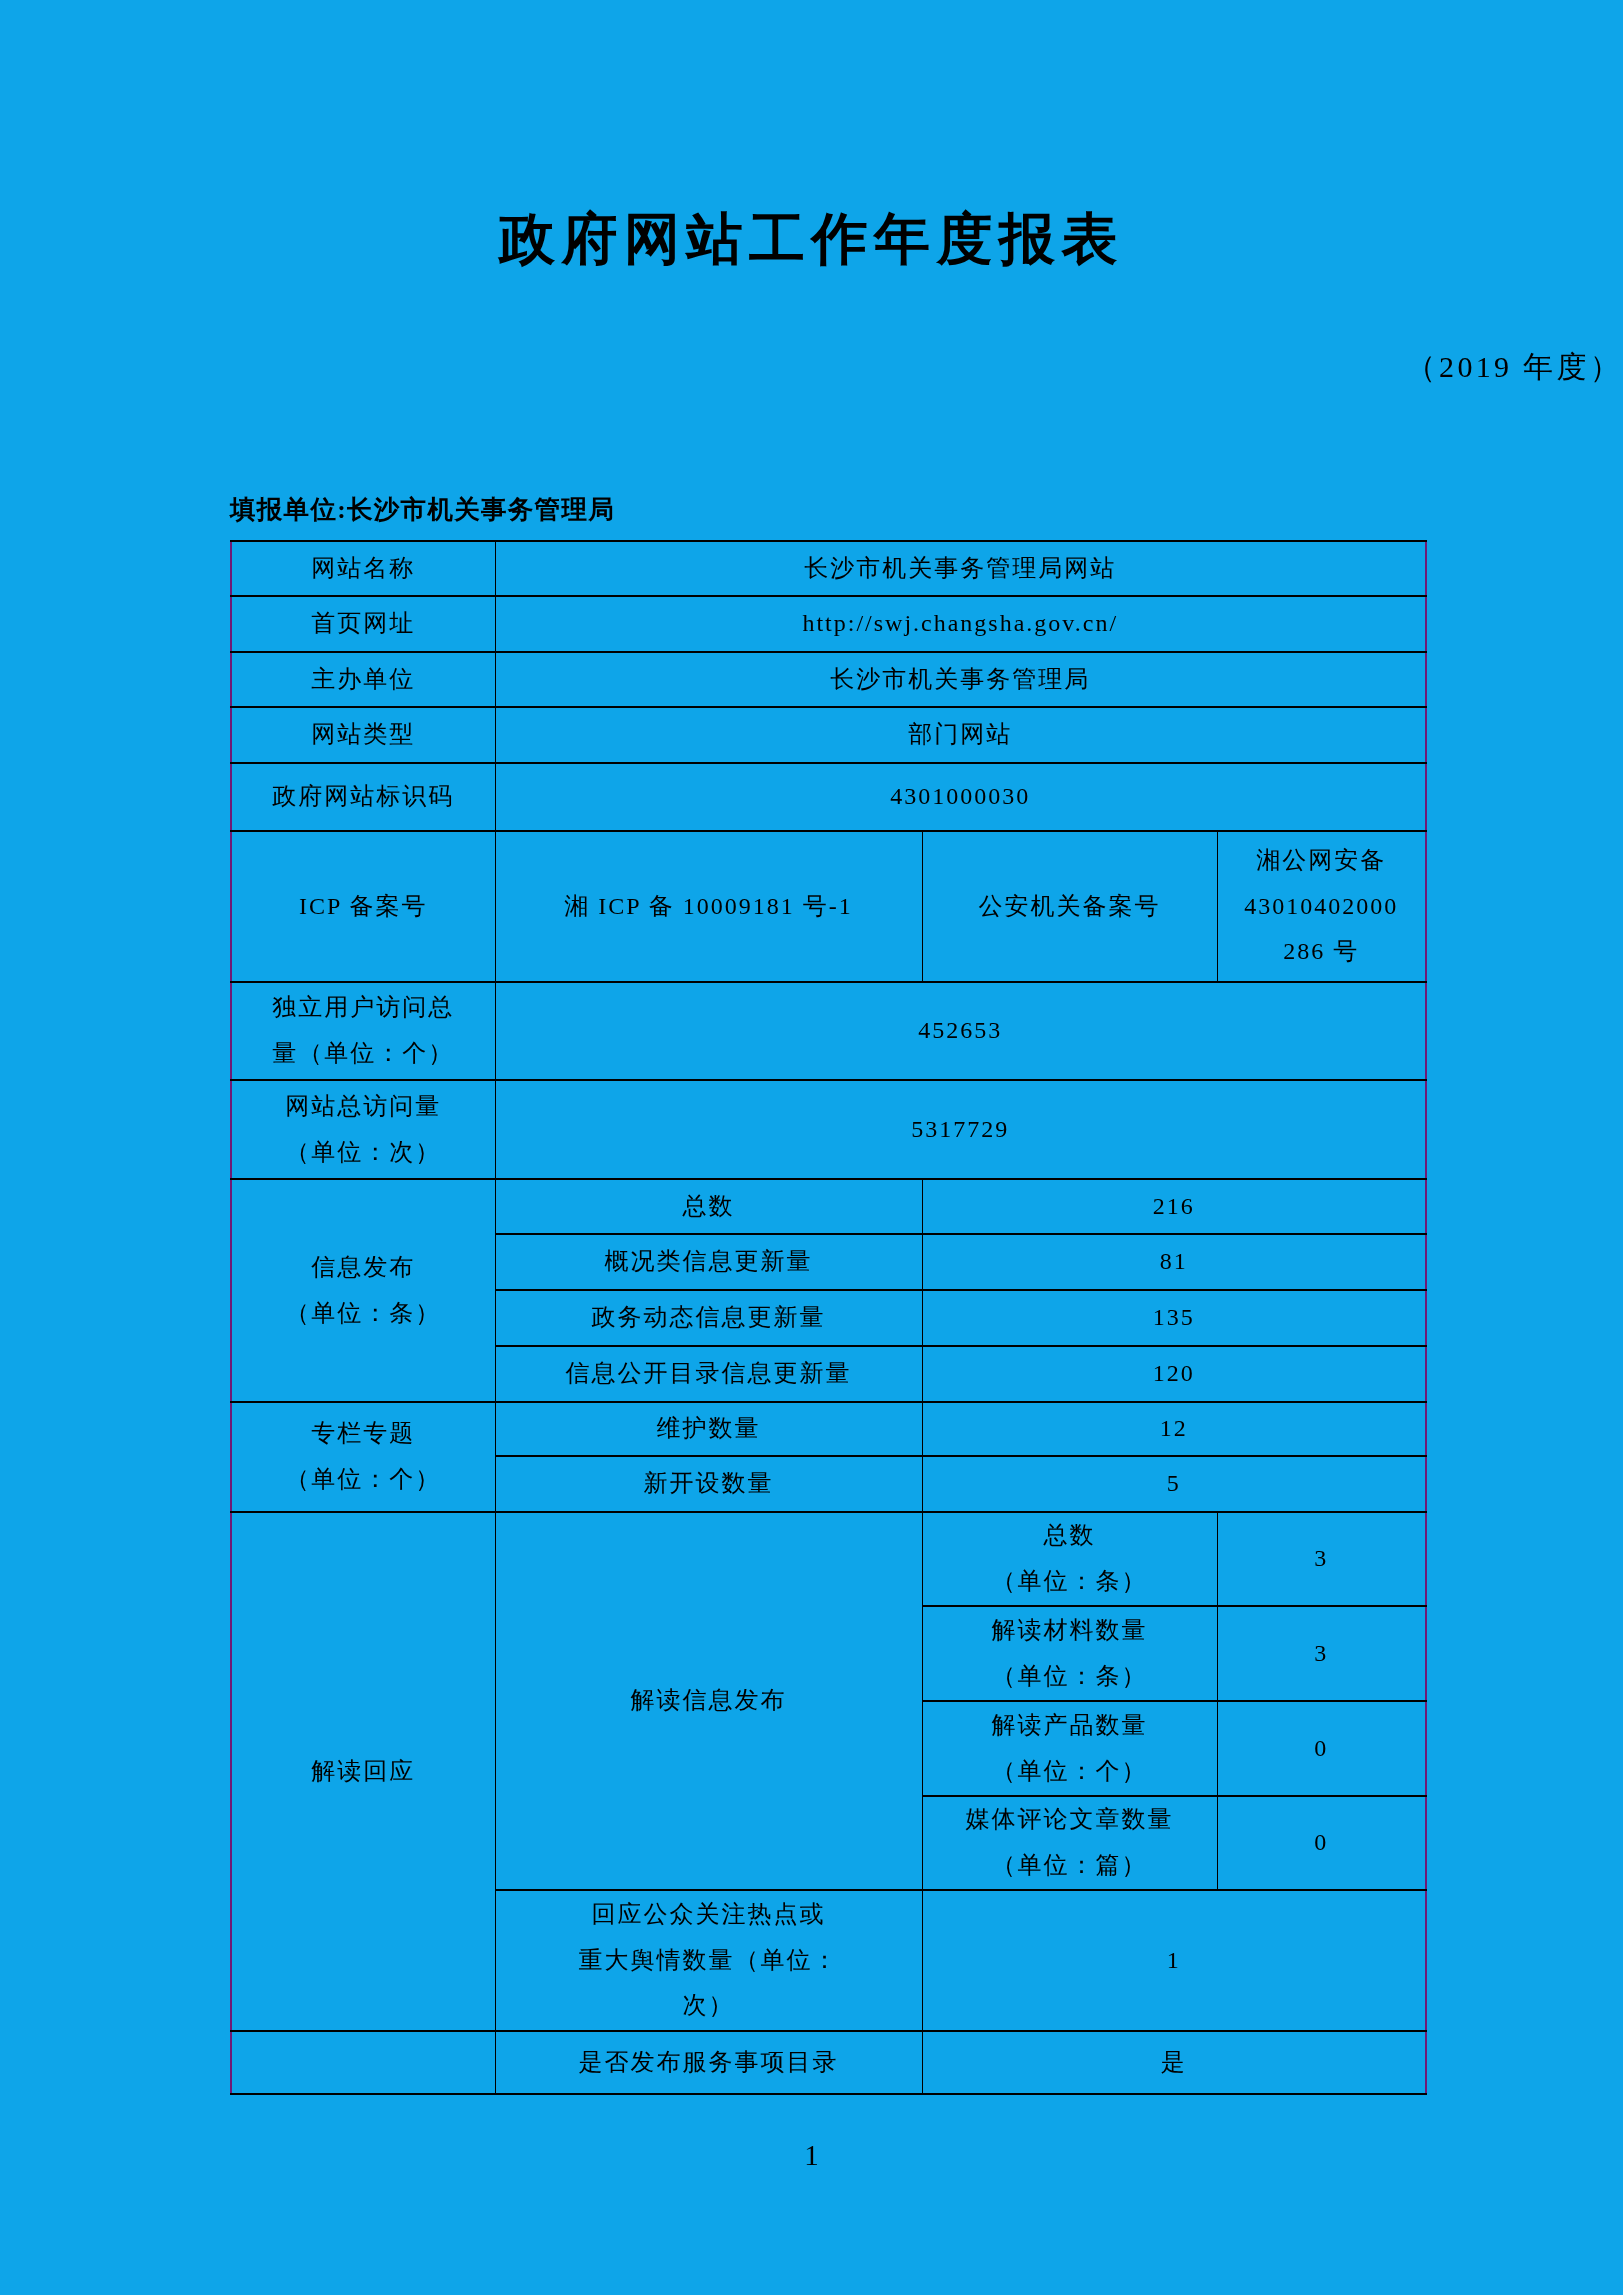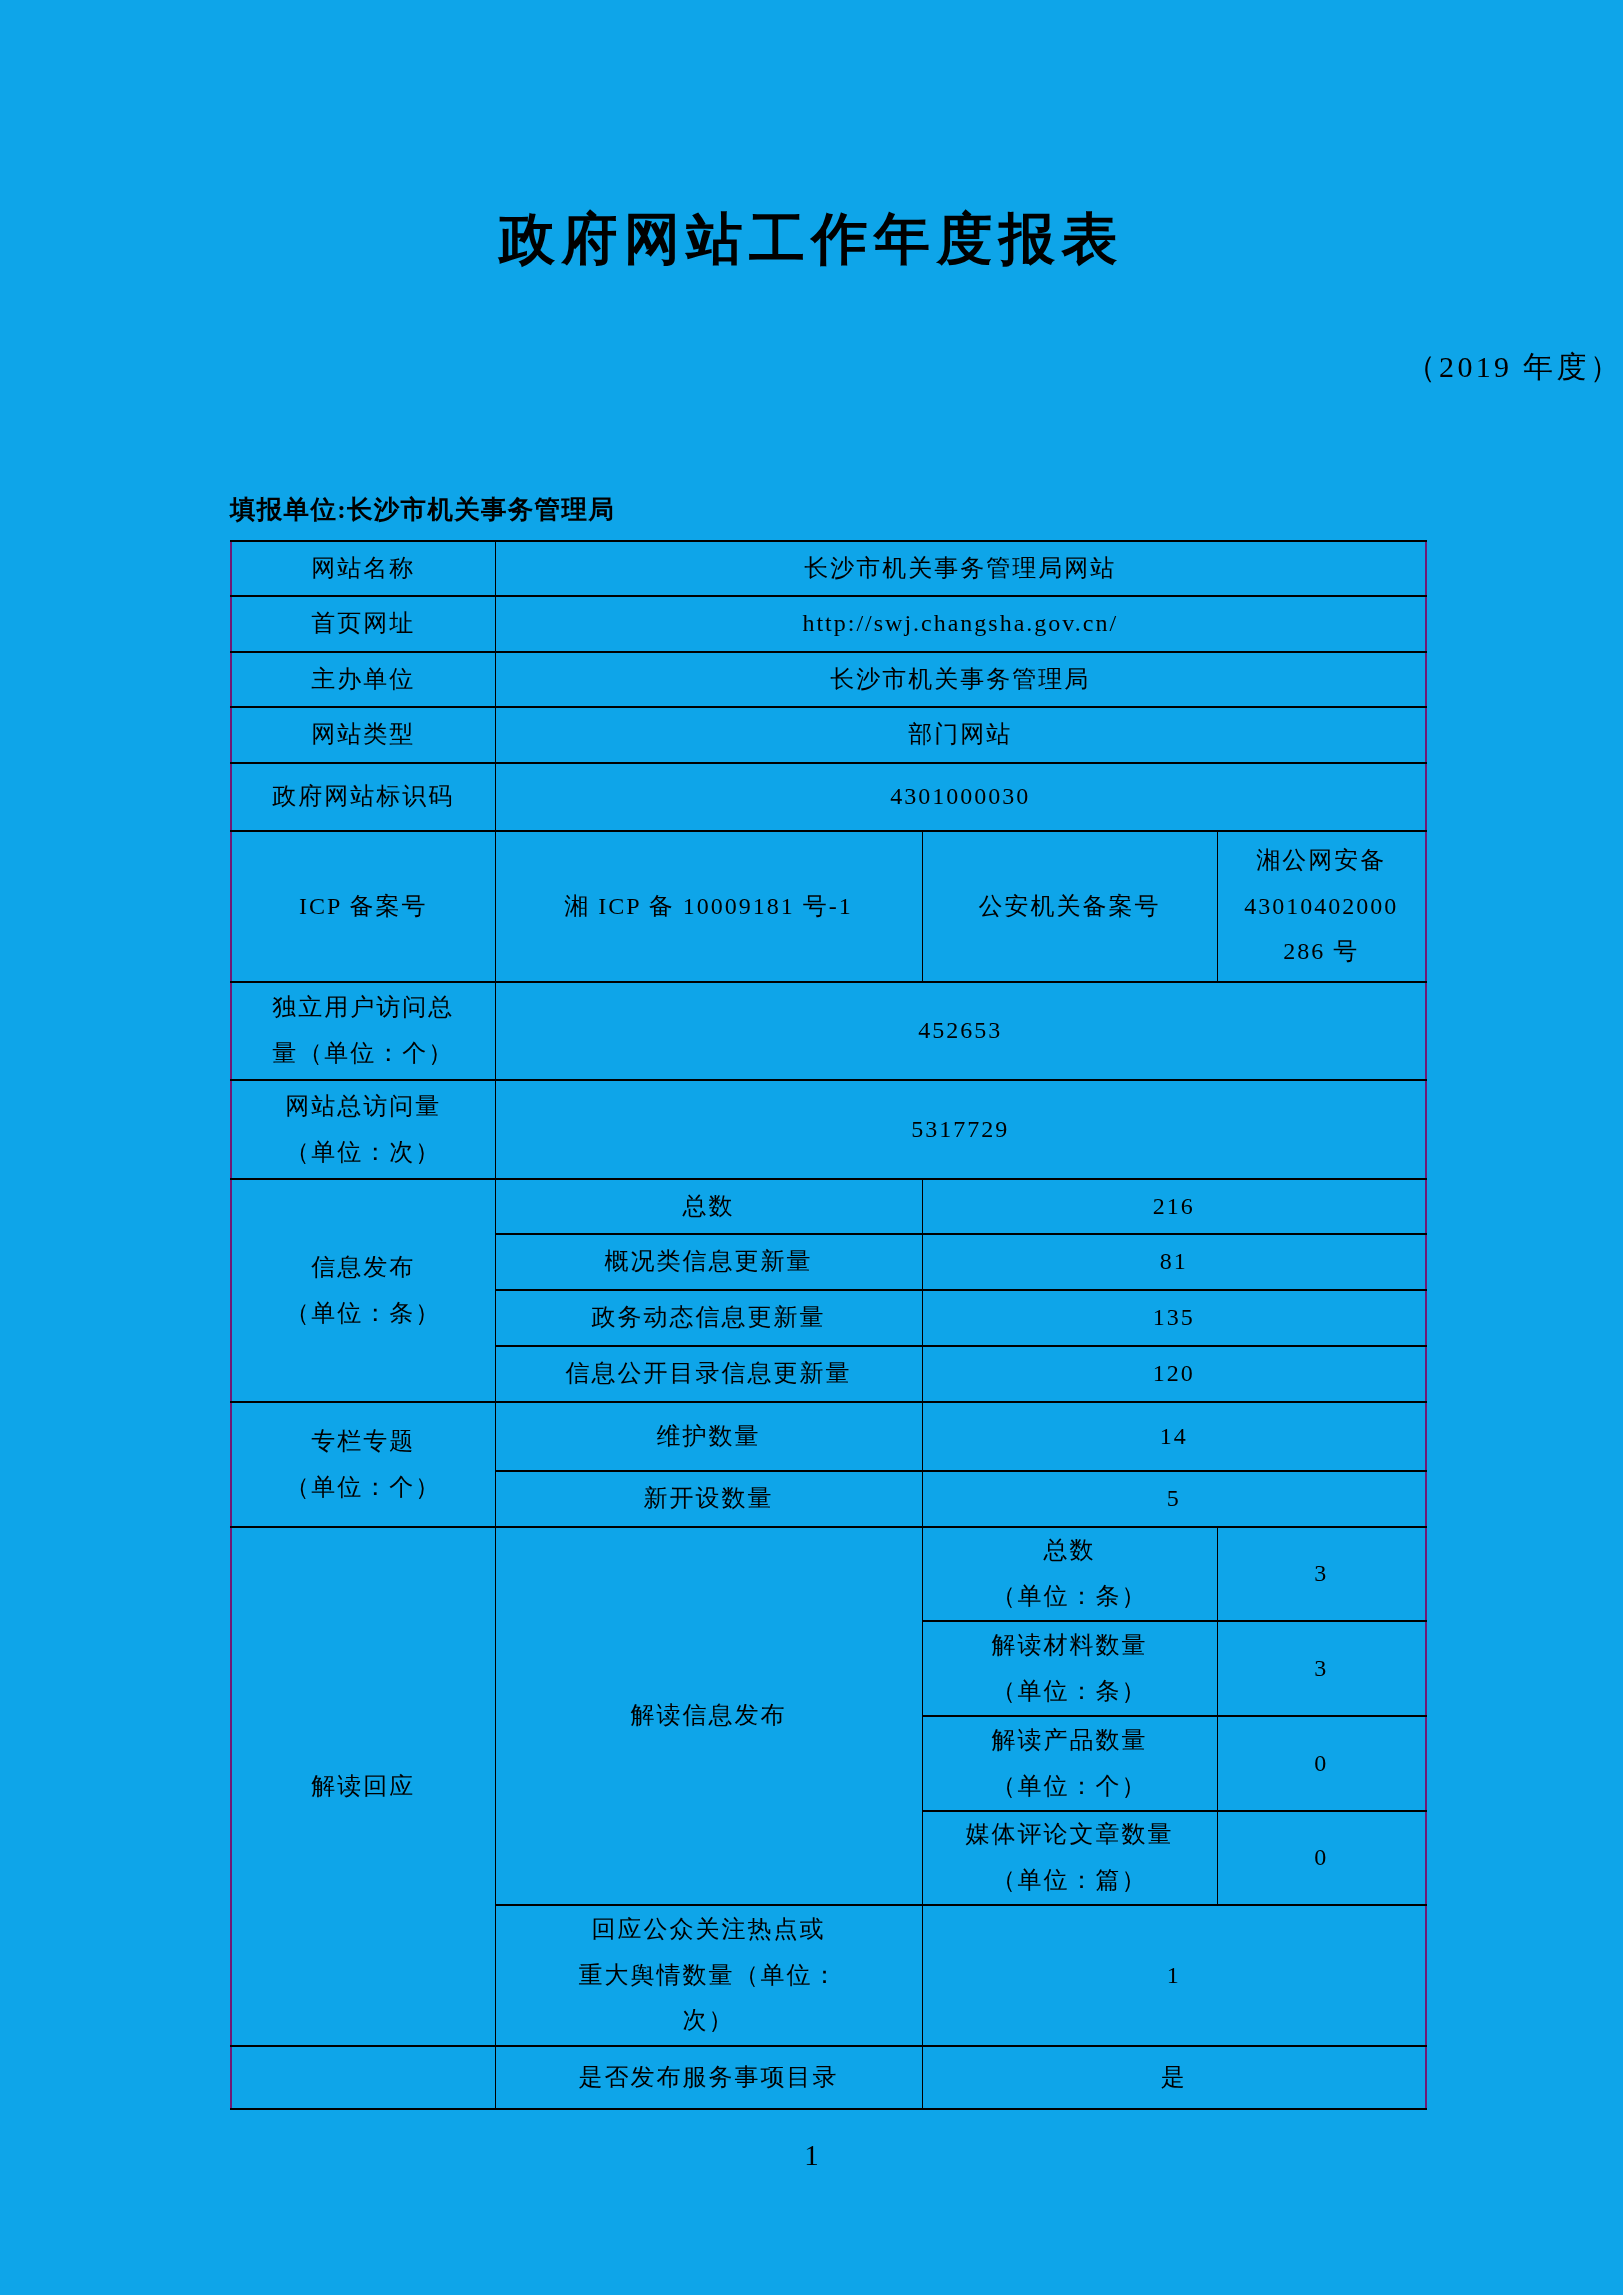--- a/index.html
+++ b/index.html
@@ -138,27 +138,27 @@
     </tr>
     <tr style="height:56px">
       <td>政务动态信息更新量</td>
       <td colspan="2">135</td>
     </tr>
     <tr style="height:56px">
       <td>信息公开目录信息更新量</td>
       <td colspan="2">120</td>
     </tr>
 
-    <tr style="height:69px">
+    <tr style="height:54px">
       <td rowspan="2" class="group-label">
         <div>专栏专题</div>
         <div>（单位：个）</div>
       </td>
       <td>维护数量</td>
-      <td colspan="2">14</td>
+      <td colspan="2">12</td>
     </tr>
     <tr style="height:56px">
       <td>新开设数量</td>
       <td colspan="2">5</td>
     </tr>
 
     <tr style="height:94px">
       <td rowspan="5">解读回应</td>
       <td rowspan="4">解读信息发布</td>
       <td>

